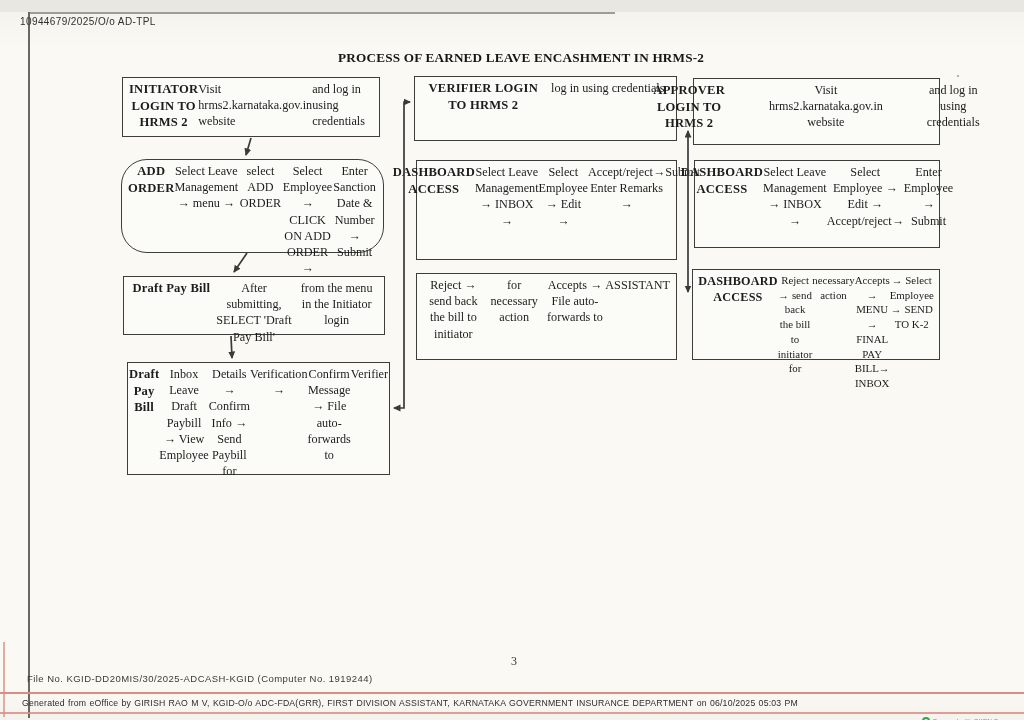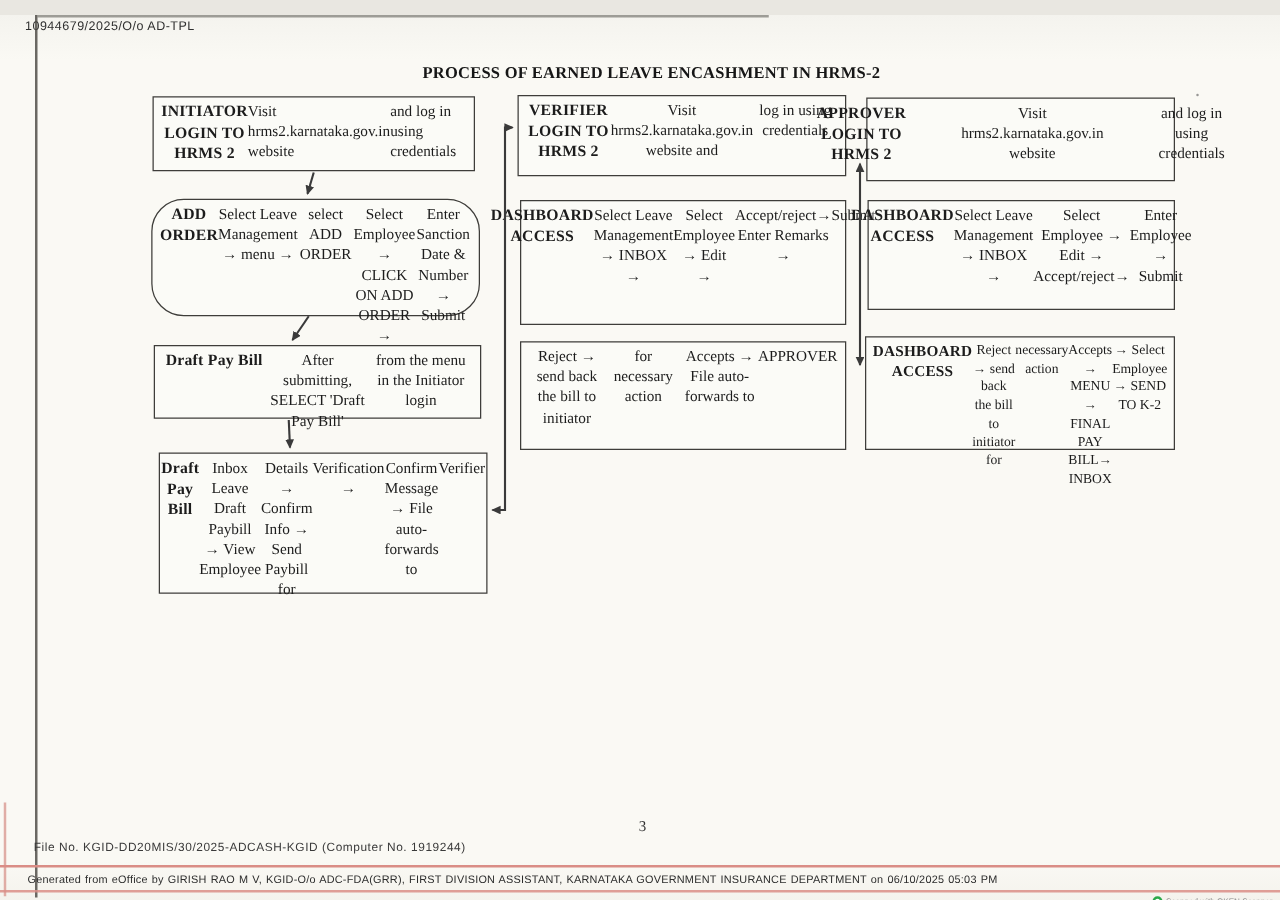--- a/index.html
+++ b/index.html
@@ -125,37 +125,36 @@
     <div class="fbox-title">Draft Pay Bill</div>
     <div class="fbox-line">Inbox Leave Draft Paybill → View Employee</div>
     <div class="fbox-line">Details → Confirm Info → Send Paybill for</div>
     <div class="fbox-line">Verification →</div>
     <div class="fbox-line">Confirm Message → File auto-forwards to</div>
     <div class="fbox-line">Verifier</div>
   </div>
 
   <div class="fbox" id="b1">
     <div class="fbox-title">VERIFIER LOGIN TO HRMS 2</div>
-    <div class="fbox-line">Visit hrms2.karnataka.gov.in website and</div>
     <div class="fbox-line">log in using credentials</div>
   </div>
 
   <div class="fbox" id="b2">
     <div class="fbox-title">DASHBOARD ACCESS</div>
     <div class="fbox-line">Select Leave Management → INBOX →</div>
     <div class="fbox-line">Select Employee → Edit →</div>
     <div class="fbox-line">Accept/reject→ Enter Remarks →</div>
     <div class="fbox-line">Submit</div>
   </div>
 
   <div class="fbox" id="b3">
     <div class="fbox-line">Reject → send back the bill to initiator</div>
     <div class="fbox-line">for necessary action</div>
     <div class="fbox-line">Accepts → File auto-forwards to</div>
-    <div class="fbox-line">APPROVER</div>
+    <div class="fbox-line">ASSISTANT</div>
   </div>
 
   <div class="fbox" id="c1">
     <div class="fbox-title">APPROVER LOGIN TO HRMS 2</div>
     <div class="fbox-line">Visit hrms2.karnataka.gov.in website</div>
     <div class="fbox-line">and log in using credentials</div>
   </div>
 
   <div class="fbox" id="c2">
     <div class="fbox-title">DASHBOARD ACCESS</div>

